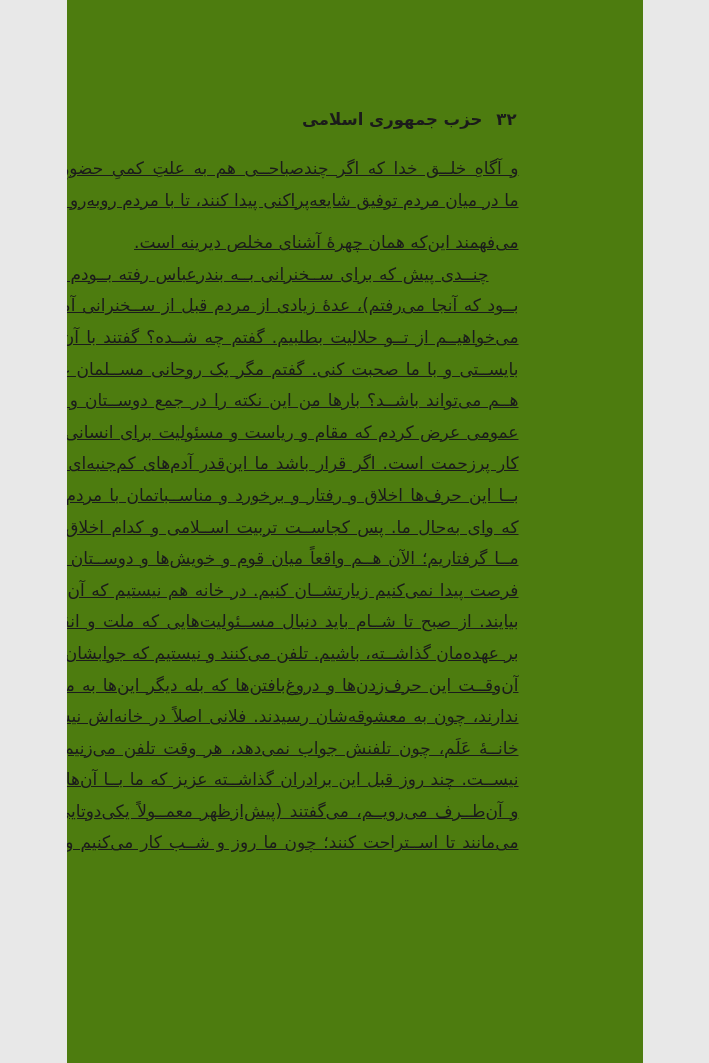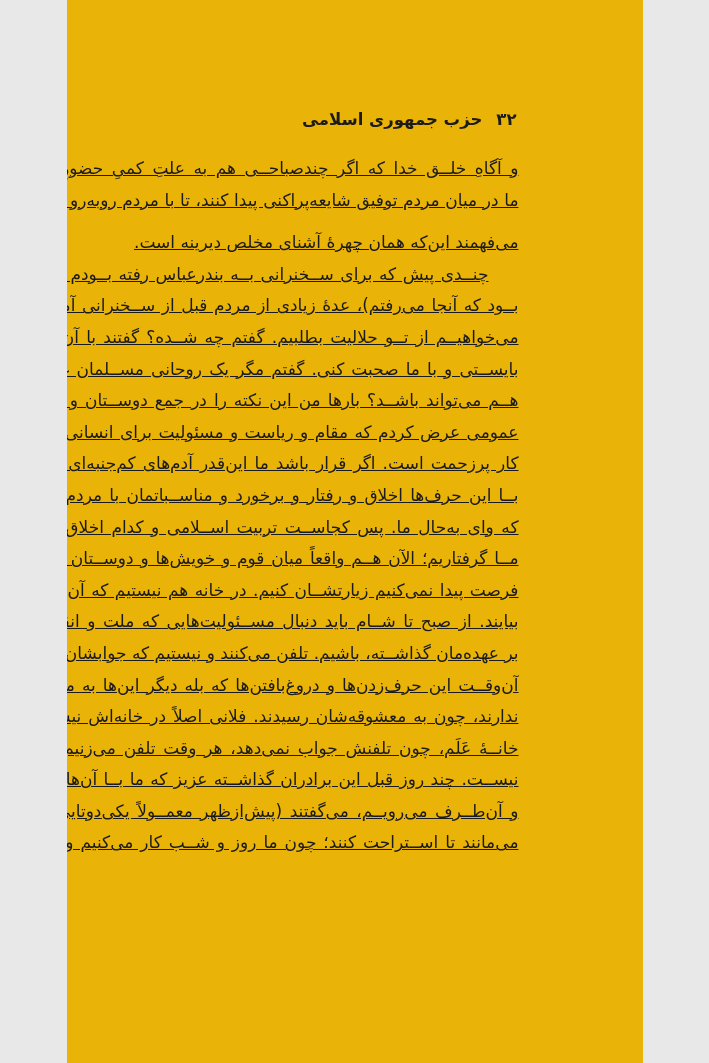--- a/index.html
+++ b/index.html
@@ -5,21 +5,21 @@
   html, body {
     margin: 0;
     padding: 0;
     background: #e8e8e8;
   }
   .page {
     position: relative;
     width: 576px;
     height: 1063px;
     margin: 0 auto;
-    background: #eab308;
+    background: #4d7c0f;
     font-family: "DejaVu Sans", sans-serif;
     color: #1b1b1b;
     overflow: hidden;
   }
   .running-header {
     position: absolute;
     top: 110px;
     right: 126px;
     direction: rtl;
     font-size: 16.5px;

